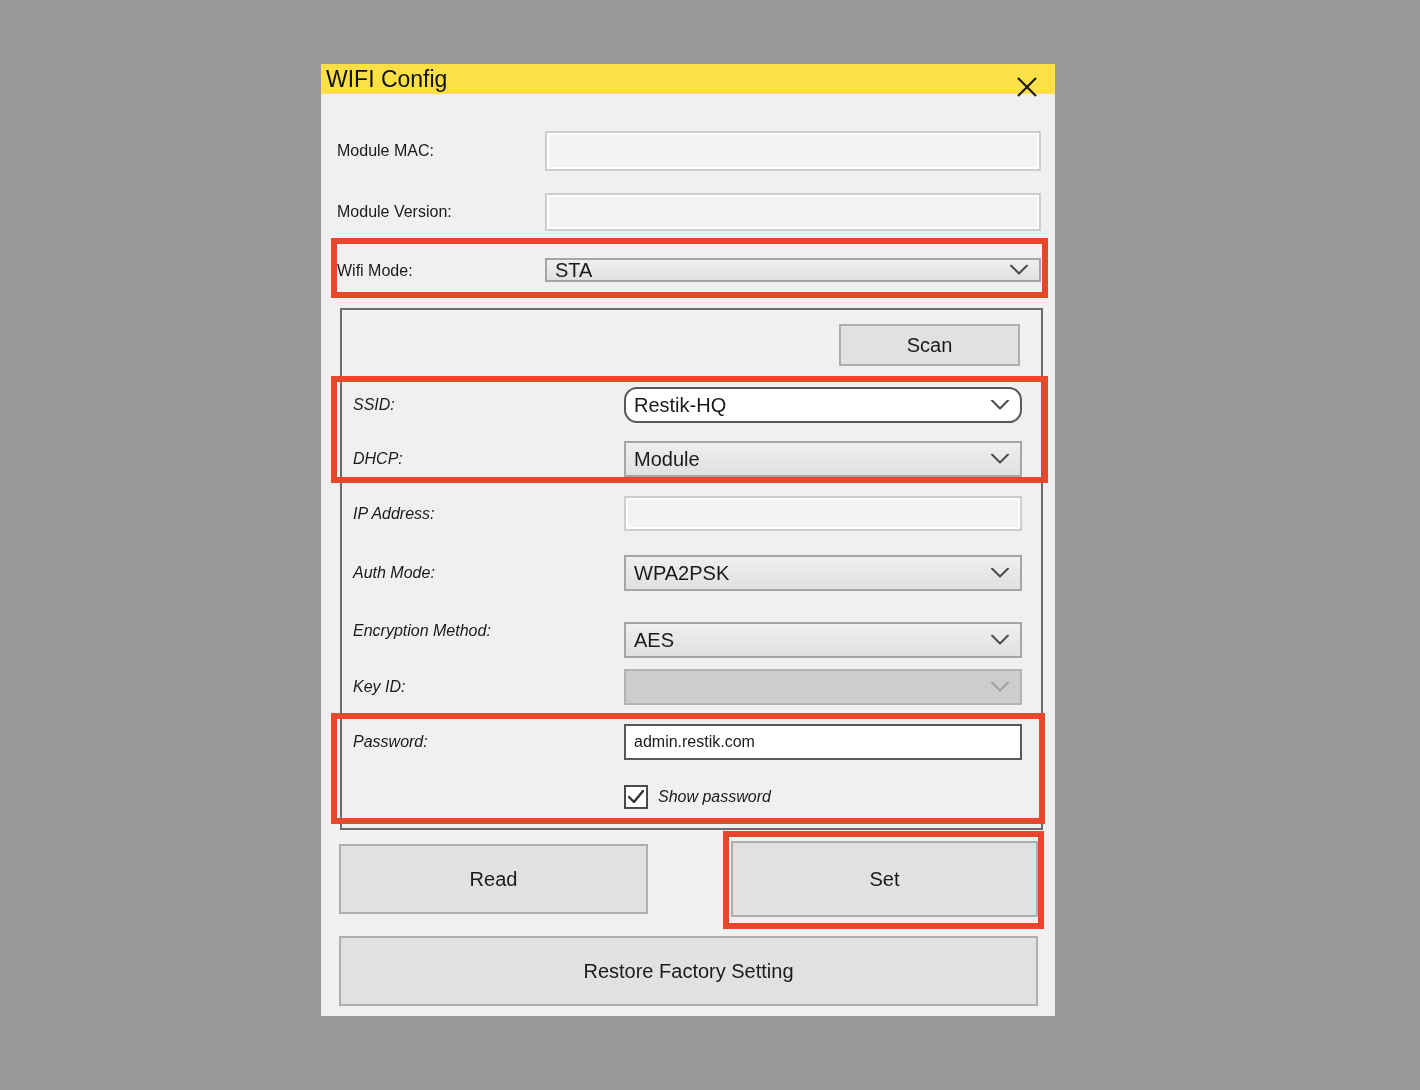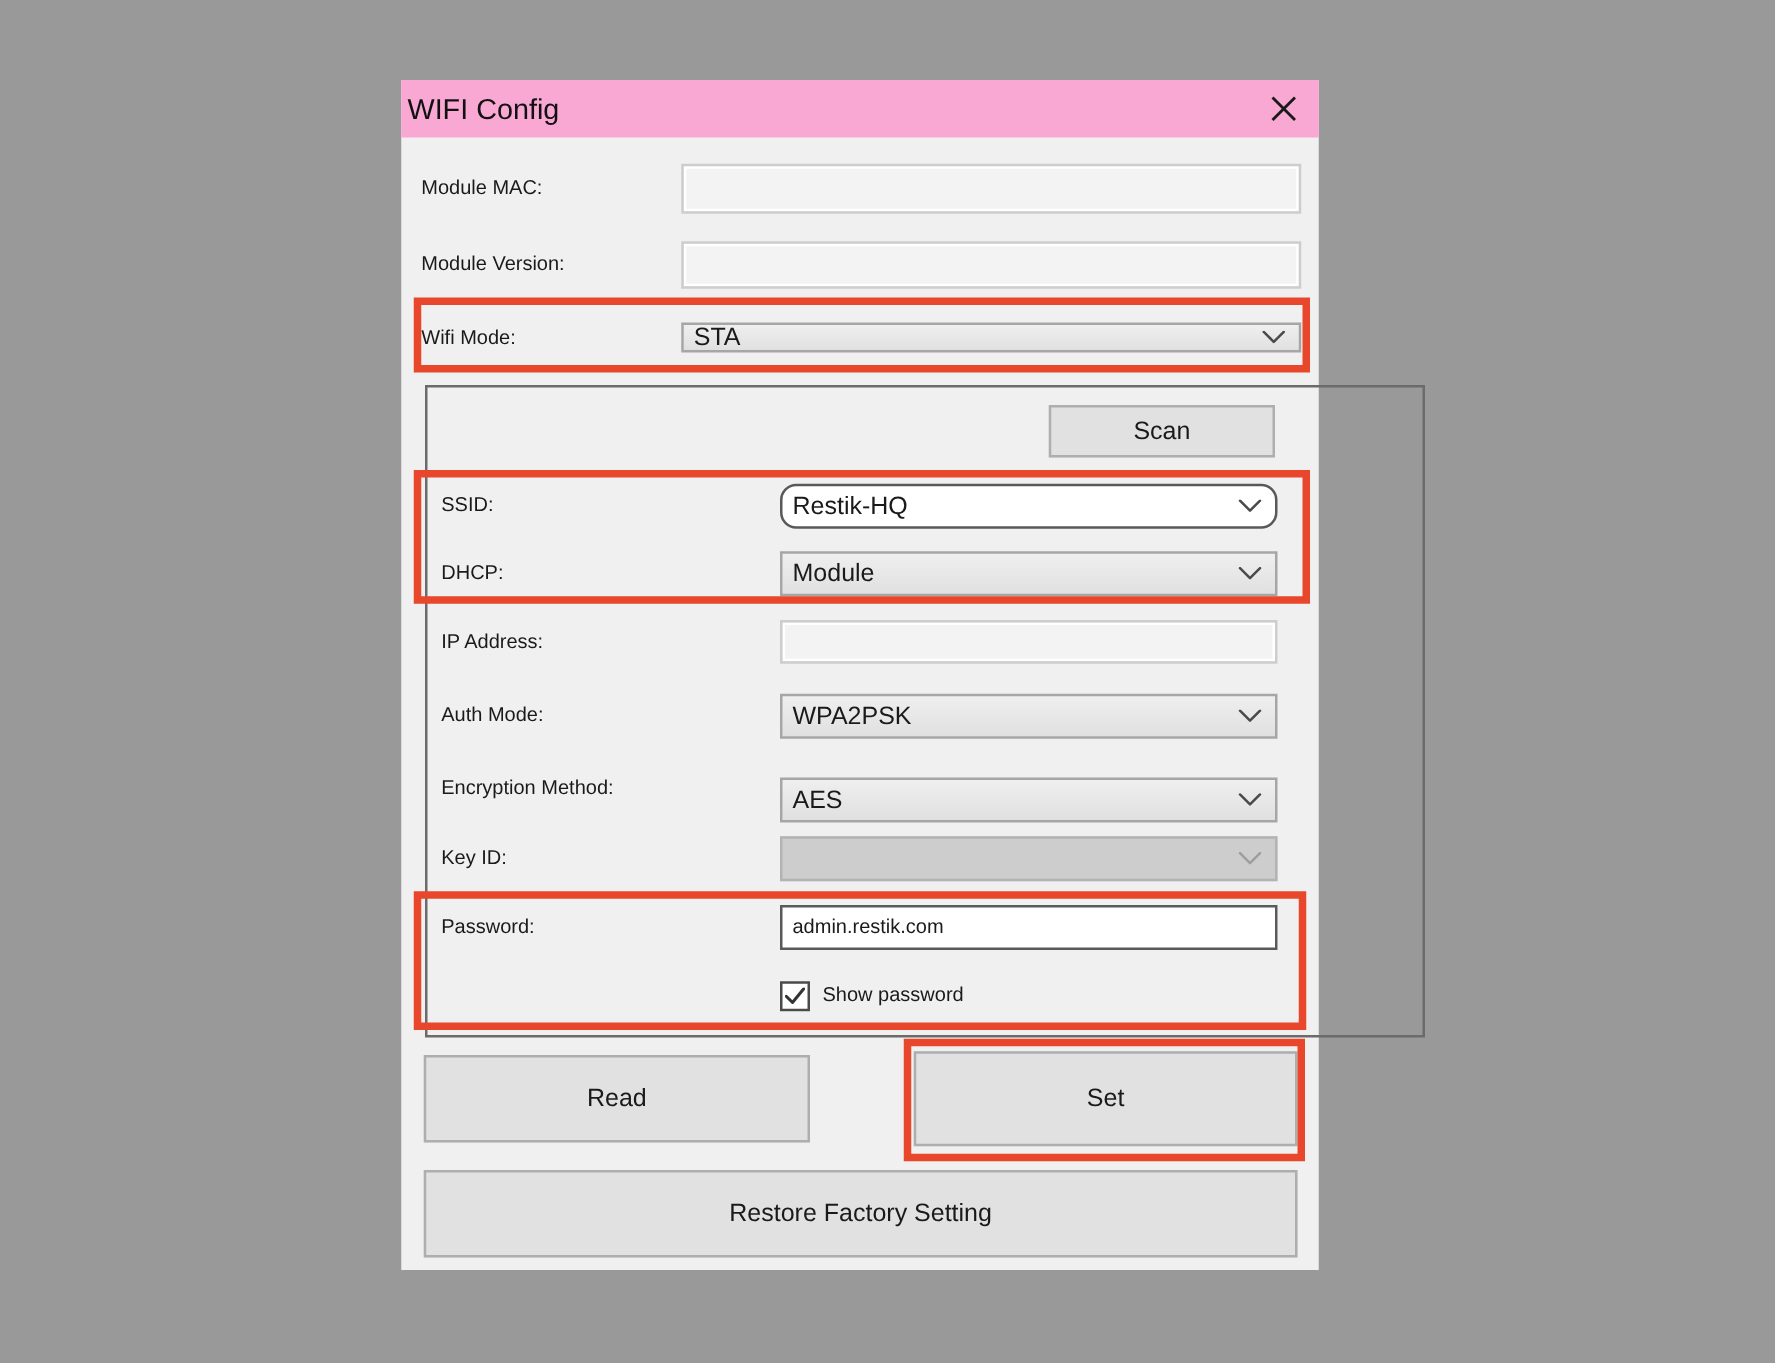--- a/index.html
+++ b/index.html
@@ -18,22 +18,22 @@
   body{
     background:var(--desktop);
     font-family:"Liberation Sans", sans-serif;
     color:var(--text);
   }
   .dialog{
     position:absolute;left:321px;top:64px;width:734px;height:952px;
     background:var(--client);
   }
   .titlebar{
-    position:absolute;left:0;top:0;width:100%;height:46px;
-    background:#f9a8d4;display:flex;align-items:center;
+    position:absolute;left:0;top:0;width:100%;height:30px;
+    background:#fde047;display:flex;align-items:center;
   }
   .title{font-size:23px;padding-left:5px;color:#111;}
   .close-btn{
     position:absolute;right:10px;top:5px;width:36px;height:36px;
     background:transparent;border:none;display:flex;align-items:center;justify-content:center;cursor:pointer;
   }
   .lbl{
     position:absolute;left:16px;display:flex;align-items:center;
     font-size:16px;white-space:nowrap;
   }
@@ -54,24 +54,24 @@
     position:absolute;background:#ffffff;border:2px solid var(--dark-border);
     font-family:"Liberation Sans", sans-serif;font-size:16px;color:var(--text);
     padding:0 0 0 8px;outline:none;
   }
   .btn{
     position:absolute;background:var(--btn-bg);border:2px solid var(--btn-border);
     font-family:"Liberation Sans", sans-serif;font-size:20px;color:var(--text);
     display:flex;align-items:center;justify-content:center;cursor:pointer;
   }
   .groupbox{
-    position:absolute;left:19px;top:244px;width:800px;height:522px;
+    position:absolute;left:19px;top:244px;width:703px;height:522px;
     border:2px solid var(--group-border);
   }
-  .groupbox .lbl{left:11px;}
+  .groupbox .lbl{left:11px;font-style:italic;}
   .checkbox{
     position:absolute;width:24px;height:24px;background:#ffffff;
     border:2px solid #4a4a4a;display:flex;align-items:center;justify-content:center;cursor:pointer;
   }
   .checkbox .check{display:none;}
   .checkbox.checked .check{display:block;}
   .annotation{
     position:absolute;border:6px solid var(--red);
     pointer-events:none;z-index:50;background:transparent;
   }

